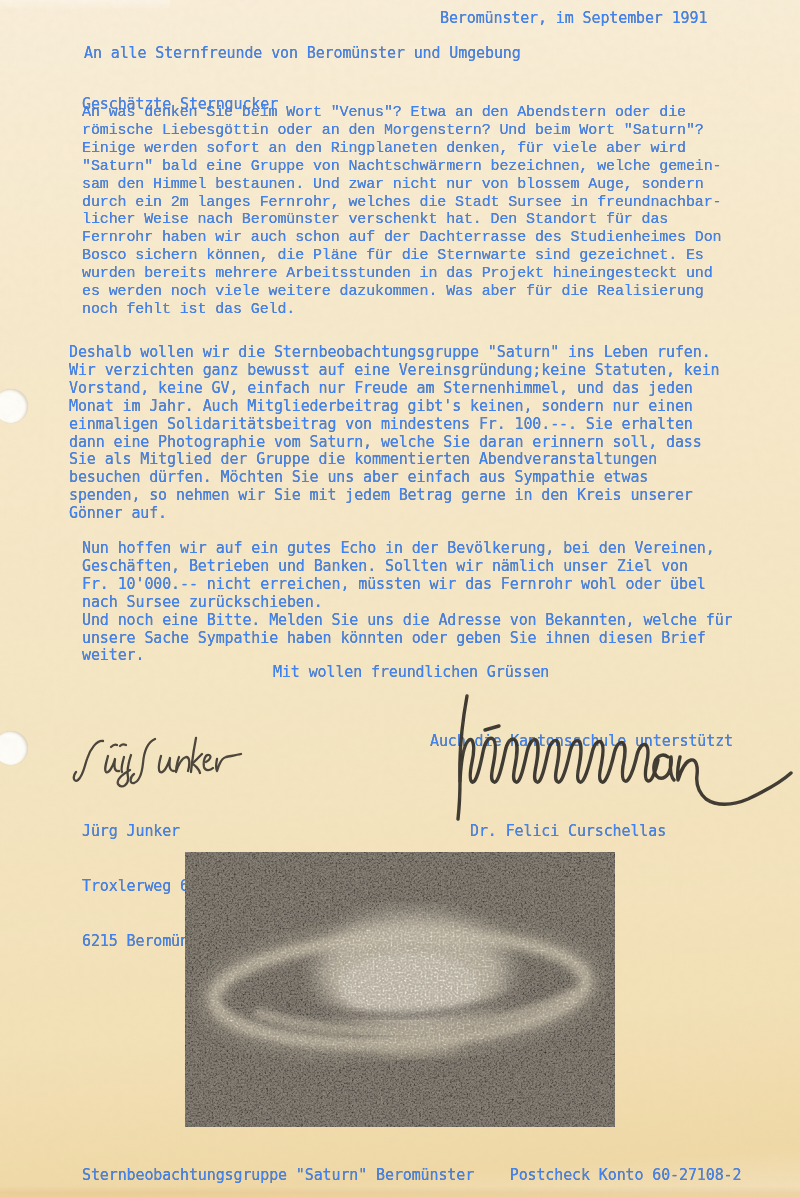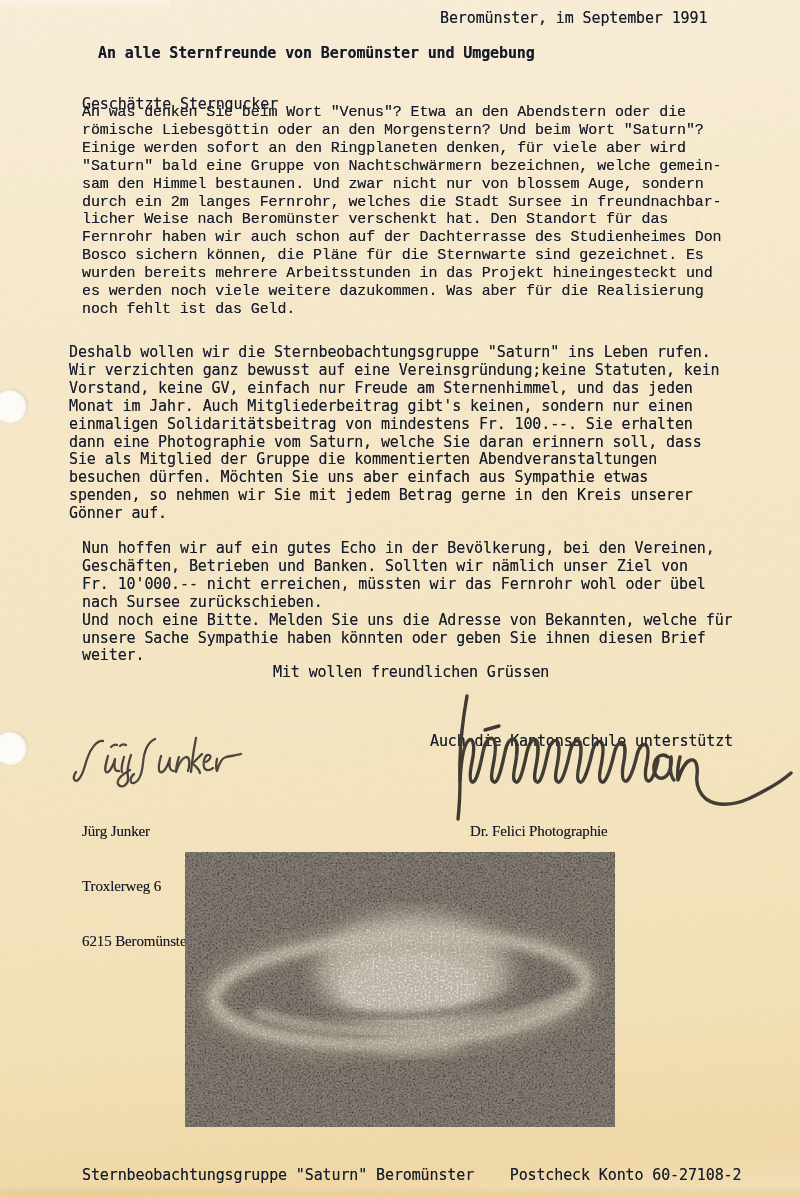--- a/index.html
+++ b/index.html
@@ -6,32 +6,32 @@
   body{
     width:800px;height:1198px;position:relative;overflow:hidden;
     background:linear-gradient(176deg,#f8edd8 0%,#f6e9cc 22%,#f4e5c2 58%,#f2e0b6 84%,#efd8a6 96%,#f3e1bd 100%);
     font-family:"DejaVu Sans Mono",monospace;
     color:#37332c;
   }
   .txt{
     position:absolute;white-space:pre;margin:0;
     font-family:"DejaVu Sans Mono",monospace;
     font-size:15px;line-height:17.9px;letter-spacing:-0.12px;
-    color:#0f172a;text-shadow:0 0 0.5px rgba(50,46,40,0.65);
+    color:#3b82f6;text-shadow:0 0 0.5px rgba(50,46,40,0.65);
   }
   #dateline{left:440px;top:10px;}
-  #subject{left:98px;top:45px;font-weight:bold;}
+  #subject{left:84px;top:45px;}
   #greeting{left:82px;top:80px;margin-top:16px;}
   #para1{left:82px;top:104px;font-family:Liberation Mono, monospace;}
   #para2{left:69px;top:344px;}
   #para3{left:82px;top:540px;}
   #closing{left:273px;top:664px;}
   #support-note{left:430px;top:697px;width:310px;}
   #support-note .l2{text-align:center;}
-  .sender{line-height:18.2px;font-family:Liberation Serif, serif;}
+  .sender{line-height:18.2px;}
   #sender-left{left:82px;top:786px;}
   #sender-right{left:470px;top:786px;}
   #footer{left:82px;top:1167px;}
   .sig{position:absolute;}
   #sig-left{left:65px;top:726px;}
   #sig-right{left:438px;top:686px;}
   #photo{position:absolute;left:185px;top:852px;width:430px;height:275px;}
   .hole{
     position:absolute;left:-6px;width:34px;height:34px;border-radius:50%;
     background:#fdfcf7;box-shadow:inset -1.5px 1px 2.5px rgba(120,95,55,0.25), 0 0 1px rgba(120,95,55,0.2);
@@ -122,21 +122,21 @@
   </g>
 </svg>
 
 <div class="txt sender" id="sender-left">
   <div>Jürg Junker</div>
   <div>Troxlerweg 6</div>
   <div>6215 Beromünster</div>
 </div>
 
 <div class="txt sender" id="sender-right">
-  <div>Dr. Felici Photographie</div>
+  <div>Dr. Felici Curschellas</div>
   <div>Sonnrain</div>
   <div>6215 Beromünster</div>
 </div>
 
 <svg id="photo" viewBox="0 0 430 275">
   <defs>
     <filter id="b3">
         <feGaussianBlur stdDeviation="3"></feGaussianBlur>
       </filter>
     <filter id="b6">

